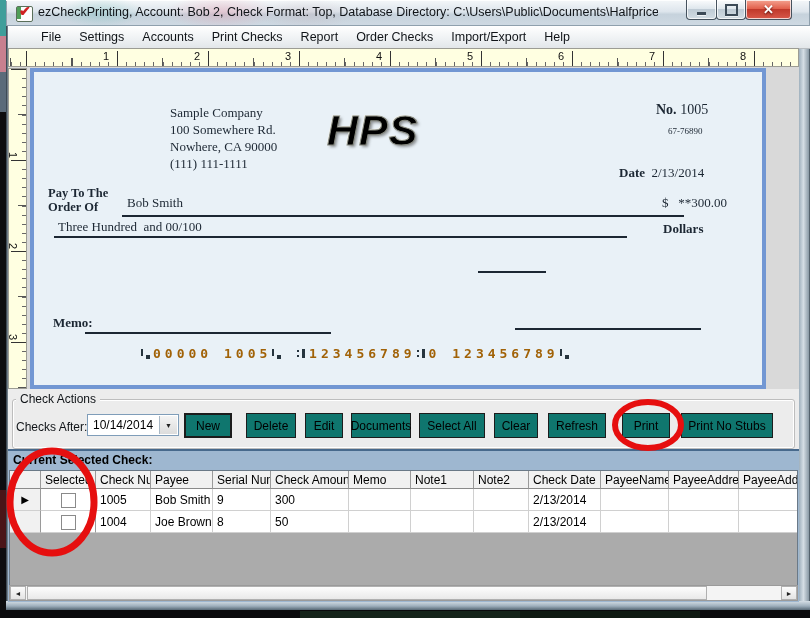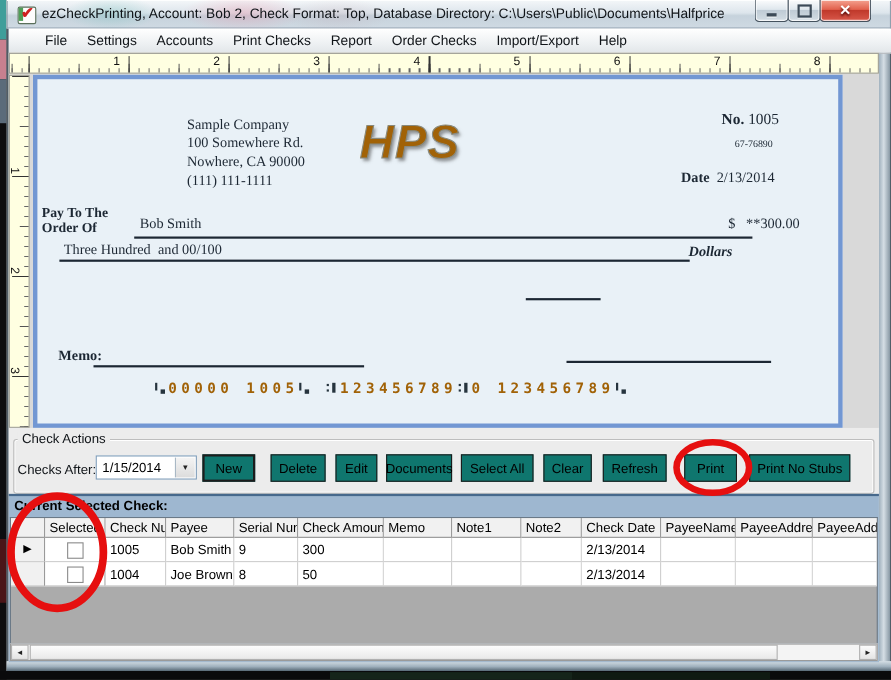--- a/index.html
+++ b/index.html
@@ -74,21 +74,21 @@
       repeating-linear-gradient(180deg,#666 0 1px,transparent 1px 9.1px);
     background-size:15px auto,8px auto,4px auto;
     background-position:right 0px,right 0px,right 0px;background-repeat:repeat-y;}
   .vr-num{position:absolute;left:1px;font-size:11px;color:#111;transform:rotate(90deg);}
 
   
   .check{left:30px;top:68px;width:736px;height:321px;background:#e9f1f7;
     border:4px solid #7297d3;box-sizing:border-box;font-family:"Liberation Serif",serif;color:#1c2733;}
   .check .t{position:absolute;font-size:13px;line-height:17px;}
   .logo{left:293px;top:34px;font-size:43px;font-weight:bold;font-style:italic;letter-spacing:1px;
-    color:#a16207;-webkit-text-stroke:1px #878a80;
+    color:#000000;-webkit-text-stroke:1px #878a80;
     text-shadow:-1px -1px 0 #f2f2ec, 2px 2px 3px rgba(70,70,70,.55);font-family:"Liberation Sans",sans-serif;}
   .ln{position:absolute;background:#1c2733;height:2px;}
   .micr{position:absolute;left:106px;top:274px;font-family:"DejaVu Sans Mono",monospace;
     font-size:13px;font-weight:bold;letter-spacing:4px;color:#a16207;}
   .micr-sym{display:inline-block;width:9px;height:11px;position:relative;top:1px;margin:0 3px 0 1px;}
   .micr-onus::before{content:"";position:absolute;left:0;top:1px;width:2px;height:7px;background:#26343e;}
   .micr-onus::after{content:"";position:absolute;right:0;bottom:0;width:4px;height:4px;background:#26343e;}
   .micr-transit::before{content:"";position:absolute;left:0;top:2px;width:2px;height:2px;background:#26343e;box-shadow:0 5px 0 #26343e;}
   .micr-transit::after{content:"";position:absolute;right:1px;top:1px;width:3px;height:9px;background:#26343e;}
 
@@ -201,50 +201,50 @@
     <div>100 Somewhere Rd.</div>
     <div>Nowhere, CA 90000</div>
     <div>(111) 111-1111</div>
   </div>
   <div class="abs logo">HPS</div>
   <div class="t" style="left:622px;top:29px;font-size:14px;">
     <b>No.</b>
     <span>1005</span>
   </div>
   <div class="t" style="left:634px;top:51px;font-size:9px;">67-76890</div>
-  <div class="t" style="left:585px;top:80px;">
+  <div class="t" style="left:585px;top:92px;">
     <b>Date</b>&nbsp;
     <span>2/13/2014</span>
   </div>
-  <div class="t" style="left:4px;top:114px;font-size:12.5px;line-height:14px;font-weight:bold;">
+  <div class="t" style="left:14px;top:114px;font-size:12.5px;line-height:14px;font-weight:bold;">
     <div>Pay To The</div>
     <div>Order Of</div>
   </div>
   <div class="t" style="left:93px;top:122px;">Bob Smith</div>
   <div class="ln" style="left:88px;top:143px;width:562px;"></div>
   <div class="t" style="left:628px;top:122px;">
     <span>$</span>&nbsp;&nbsp;
     <span>**300.00</span>
   </div>
   <div class="t" style="left:24px;top:146px;white-space:pre;">Three Hundred  and 00/100</div>
   <div class="ln" style="left:20px;top:164px;width:573px;"></div>
-  <div class="t" style="left:592px;top:148px;font-weight:bold;font-style:italic;">Dollars</div>
+  <div class="t" style="left:629px;top:148px;font-weight:bold;">Dollars</div>
   <div class="ln" style="left:444px;top:199px;width:68px;"></div>
   <div class="t" style="left:19px;top:242px;font-weight:bold;">Memo:</div>
   <div class="ln" style="left:51px;top:260px;width:246px;"></div>
   <div class="ln" style="left:481px;top:256px;width:186px;"></div>
   <div class="micr"><span class="micr-sym micr-onus"></span><span>0</span><span>0</span><span>0</span><span>0</span><span>0</span><span> </span><span>1</span><span>0</span><span>0</span><span>5</span><span class="micr-sym micr-onus"></span><span> </span><span class="micr-sym micr-transit"></span><span>1</span><span>2</span><span>3</span><span>4</span><span>5</span><span>6</span><span>7</span><span>8</span><span>9</span><span class="micr-sym micr-transit"></span><span>0</span><span> </span><span>1</span><span>2</span><span>3</span><span>4</span><span>5</span><span>6</span><span>7</span><span>8</span><span>9</span><span class="micr-sym micr-onus"></span></div>
 </div>
 
 <div class="abs actions-bg"></div>
 <div class="abs group"></div>
 <div class="abs group-label">Check Actions</div>
 <div class="abs lbl" style="left:16px;top:420px;">Checks After:</div>
 <div class="abs combo">
-  <span class="combo-val">1/15/2014</span>
+  <span class="combo-val">10/14/2014</span>
   <span class="combo-btn">
       <span>▼</span>
     </span>
 </div>
 <div class="btn default" style="left:184px;width:48px;">New</div>
 <div class="btn" style="left:246px;width:50px;">Delete</div>
 <div class="btn" style="left:305px;width:38px;">Edit</div>
 <div class="btn" style="left:351px;width:60px;">Documents</div>
 <div class="btn" style="left:419px;width:66px;">Select All</div>
 <div class="btn" style="left:494px;width:44px;">Clear</div>

